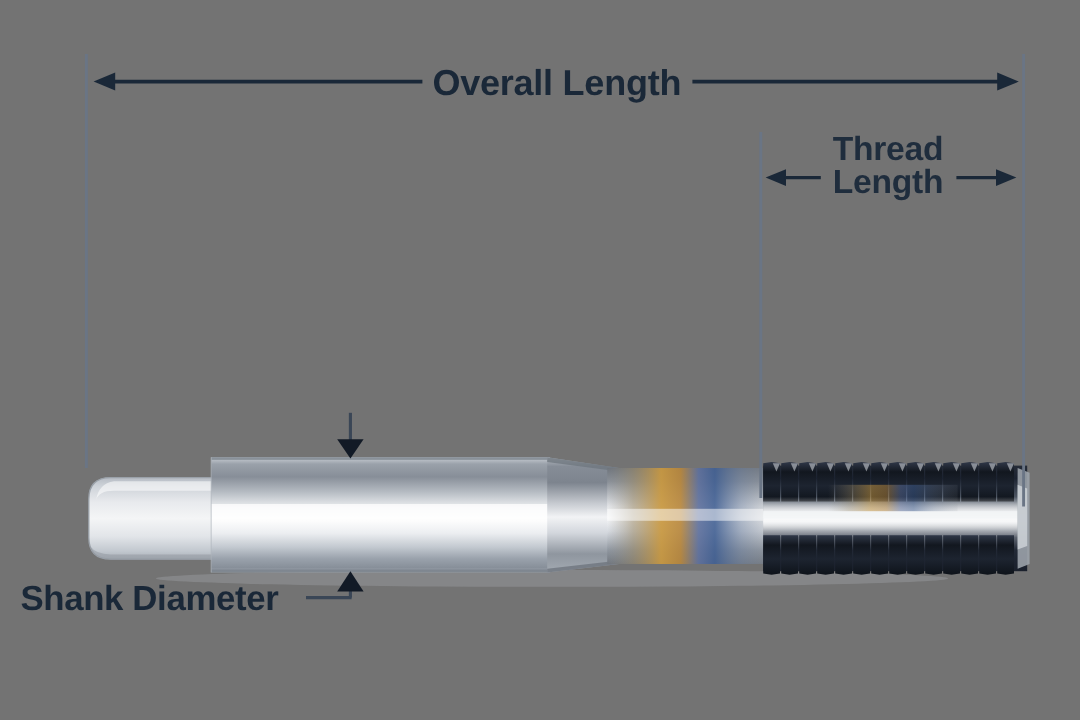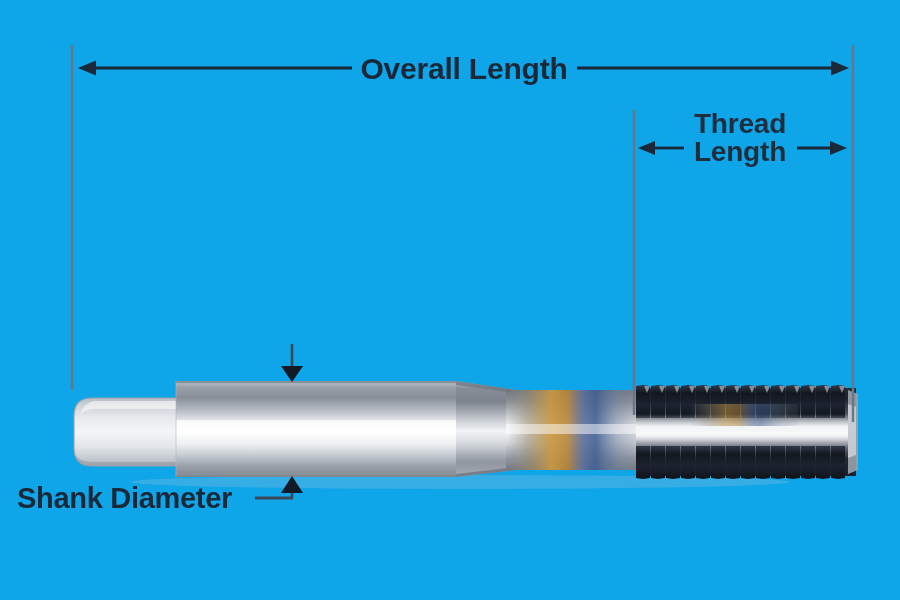--- a/index.html
+++ b/index.html
@@ -7,21 +7,21 @@
     padding: 0;
     background: #ffffff;
   }
   body {
     font-family: "Liberation Sans", sans-serif;
   }
   #diagram-root {
     position: relative;
     width: 900px;
     height: 600px;
-    background: #0ea5e9;
+    background: #737373;
     overflow: hidden;
   }
   #diagram-svg {
     position: absolute;
     top: 0;
     left: 0;
     width: 900px;
     height: 600px;
     display: block;
   }

